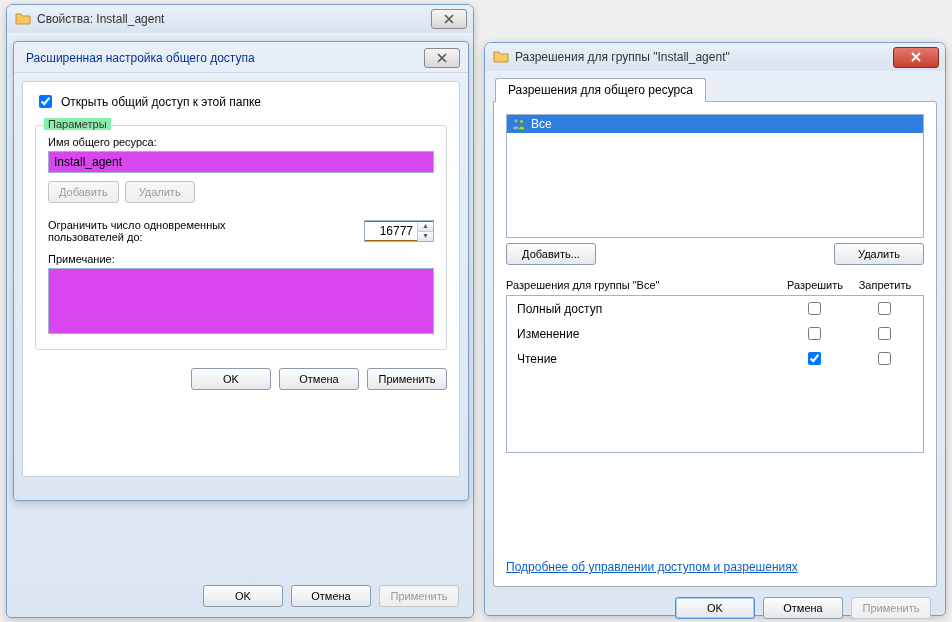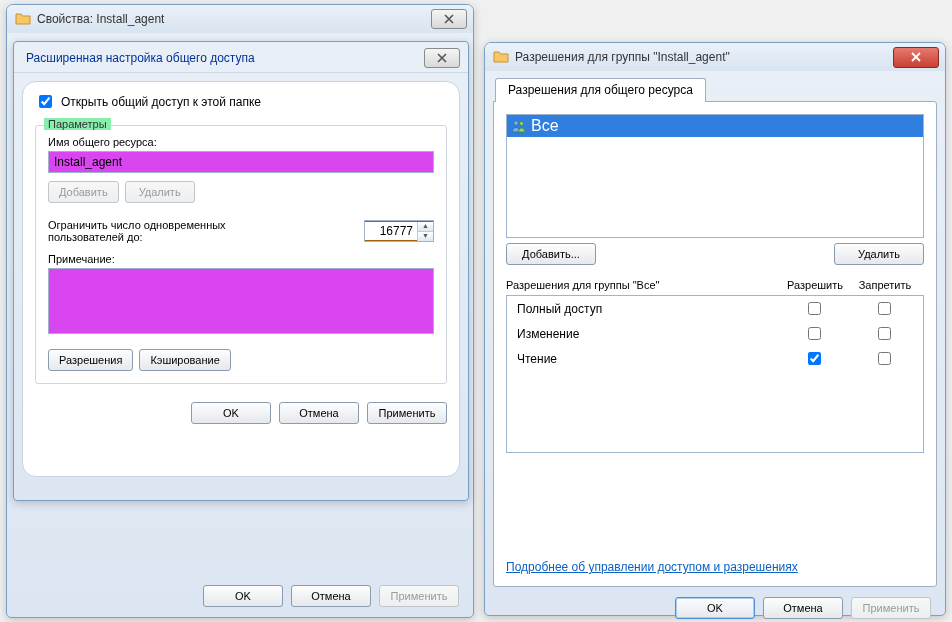--- a/index.html
+++ b/index.html
@@ -60,21 +60,21 @@
     border: 1px solid #8a2a22;
     color: #fff;
     width: 44px;
     height: 19px;
   }
   .close-btn.red svg path { stroke:#fff; }
   .inner-panel {
     margin: 8px;
     background: #fff;
     border: 1px solid #c9d4e2;
-    border-radius: 14px;
+    border-radius: 3px;
     padding: 10px 12px 12px 12px;
   }
   .sub-title-row {
     display: flex;
     align-items: center;
     justify-content: space-between;
     padding: 6px 8px 4px 12px;
   }
   .sub-title-row .subtitle-text {
     font-size: 12px;
@@ -205,21 +205,21 @@
     border: 1px solid #9fb4cc;
     height: 122px;
     background: #fff;
     overflow: auto;
   }
   .list-item {
     display: flex;
     align-items: center;
     gap: 4px;
     padding: 2px 4px;
-    font-size: 16px;
+    font-size: 12px;
   }
   .list-item.selected {
     background: #2f7fe0;
     color: #fff;
   }
   .perm-table {
     border: 1px solid #9fb4cc;
     background:#fff;
   }
   .perm-head {
@@ -301,24 +301,20 @@
             <div class="spinner-btns">
               <div>▲</div>
               <div style="border-top:1px solid #c0cad6;">▼</div>
             </div>
           </div>
         </div>
 
         <label class="row-label" style="margin-top:10px;">Примечание:</label>
         <textarea class="text-input" style="width: 100%; height: 66px; resize: none;"></textarea>
 
-        <div style="margin-top:12px; display:flex; gap:6px;">
-          <button class="btn">Разрешения</button>
-          <button class="btn">Кэширование</button>
-        </div>
       </div>
 
       <div class="btn-row" style="margin-top:18px;">
         <button class="btn" style="min-width:80px;">OK</button>
         <button class="btn" style="min-width:80px;">Отмена</button>
         <button class="btn" style="min-width:80px;">Применить</button>
       </div>
     </div>
   </div>
 

